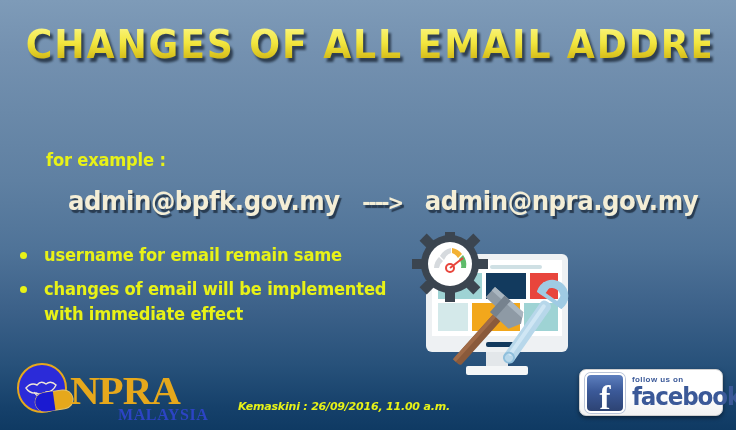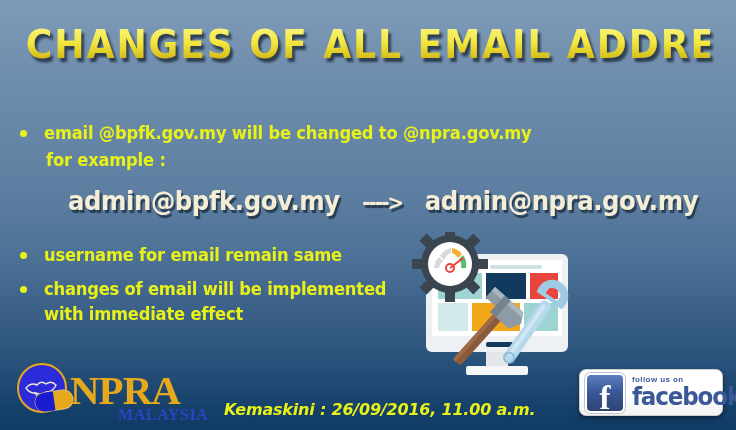--- a/index.html
+++ b/index.html
@@ -157,27 +157,27 @@
     font-family: "Liberation Serif", serif;
     font-weight: bold;
     font-size: 16px;
     letter-spacing: 0.6px;
     color: #2c44c4;
   }
 
   
   #timestamp {
     position: absolute;
-    left: 224px;
+    left: 238px;
     top: 400px;
     color: #e8f217;
     font-family: "DejaVu Sans", sans-serif;
     font-style: italic;
     font-weight: bold;
-    font-size: 16px;
+    font-size: 11px;
     letter-spacing: -0.2px;
   }
 
   
   #facebook-badge {
     position: absolute;
     left: 579px;
     top: 369px;
     width: 144px;
     height: 47px;
@@ -229,24 +229,20 @@
     transform-origin: left top;
   }
 </style>
 </head>
 <body>
 
 <div id="banner">
 
   <div id="title">CHANGES OF ALL EMAIL ADDRESS</div>
 
-  <div class="bullet-row" id="bullet-1">
-    <span class="bullet-dot"></span>
-    <span class="bullet-text">email @bpfk.gov.my will be changed to @npra.gov.my</span>
-  </div>
 
   <div id="sub-for-example">for example :</div>
 
   <div id="email-example">
     <span>admin@bpfk.gov.my</span>
     <span id="email-arrow">----&gt;</span>
     <span>admin@npra.gov.my</span>
   </div>
 
   <div class="bullet-row" id="bullet-3">

